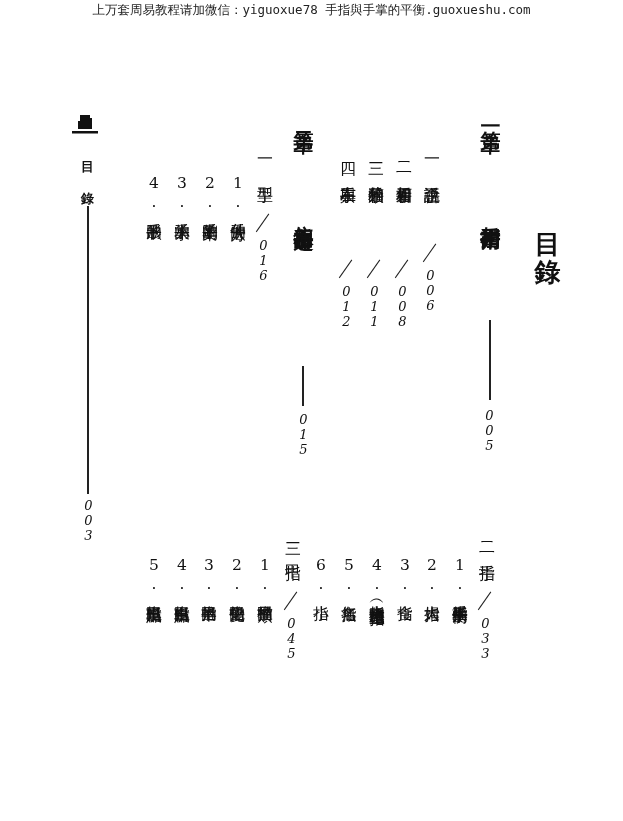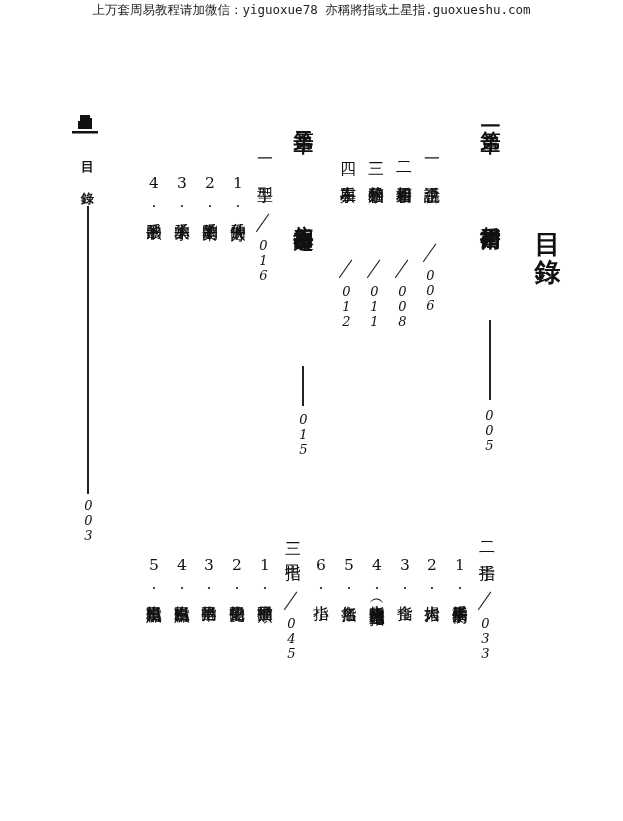--- a/index.html
+++ b/index.html
@@ -13,21 +13,21 @@
   .section { font-family:"DejaVu Sans", sans-serif; font-size:16px; letter-spacing:0px; }
   .item { font-family:"DejaVu Serif", serif; font-size:15.5px; letter-spacing:0.5px; }
   .num { font-family:"DejaVu Serif", serif; font-style:italic; font-size:13px; }
   .rule { position:absolute; width:1.5px; background:#222; }
   .slash { position:absolute; width:1.4px; height:22px; background:#222; transform:rotate(35deg); transform-origin:center; }
   .margin-char { font-family:"DejaVu Sans", sans-serif; font-weight:bold; font-size:13px; }
 </style>
 </head>
 <body>
 
-<div class="banner">上万套周易教程请加微信：yiguoxue78  亦稱將指或土星指.guoxueshu.com</div>
+<div class="banner">上万套周易教程请加微信：yiguoxue78  手指與手掌的平衡.guoxueshu.com</div>
 
 <div class="col title" style="left:531px; top:212px;">目錄</div>
 
 <div>
   <svg style="position:absolute; left:71px; top:113px;" width="28" height="24" viewBox="0 0 28 24">
     <path d="M9 2 L19 2 L19 5 L21 5 L21 16 L7 16 L7 8 L9 8 Z" fill="#111"></path>
     <rect x="1" y="18" width="26" height="2.5" fill="#111"></rect>
   </svg>
   <div class="col margin-char" style="left:78px; top:150px;">目</div>
   <div class="col margin-char" style="left:78px; top:182px;">錄</div>

